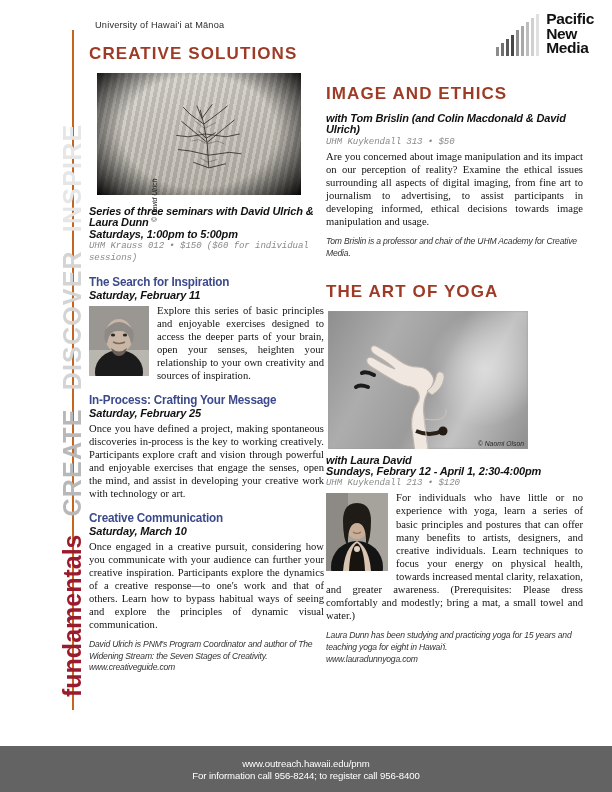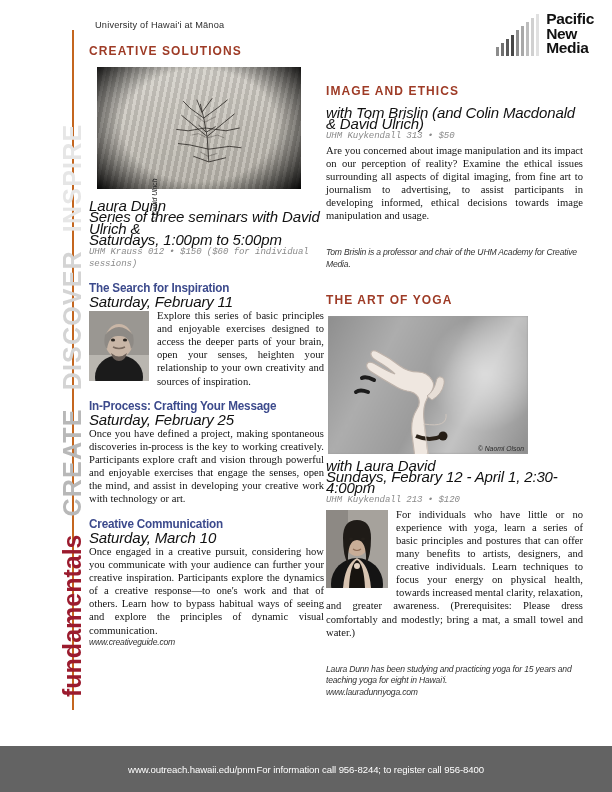--- a/index.html
+++ b/index.html
@@ -55,48 +55,48 @@
     font-weight:bold;font-size:15.5px;line-height:14.5px;
     color:#111;letter-spacing:-.3px;
   }
 
   
   .col-left{position:absolute;left:89px;top:44px;width:235px;}
   .col-right{position:absolute;left:326px;top:84px;width:257px;}
 
   h1.sec{
     font-family:"Liberation Sans", sans-serif;
-    font-weight:bold;font-size:12px;letter-spacing:1.1px;
+    font-weight:bold;font-size:17px;letter-spacing:1.1px;
     color:#9e3b26;margin:0 0 9px 0;
   }
   h2.sub{
     font-family:"Liberation Sans", sans-serif;
     font-weight:bold;font-size:12.6px;
     color:#3c4a8c;margin:0 0 1px 0;letter-spacing:-.2px;
     transform:scaleX(.93);transform-origin:left;
   }
   .ital{
     font-family:"Liberation Sans", sans-serif;
-    font-style:italic;font-weight:normal;font-size:15px;
+    font-style:italic;font-weight:bold;font-size:11px;
     color:#111;line-height:11.4px;letter-spacing:-.15px;
   }
   .venue{
     font-family:Liberation Mono, monospace;
     font-style:italic;font-size:9.1px;color:#8a8a8a;
     line-height:12px;letter-spacing:-.1px;
   }
   p.body{
     font-family:"Liberation Serif", serif;
     font-size:10.6px;line-height:13.1px;color:#111;
     margin:2px 0 0 0;text-align:justify;
   }
   .note{
     font-family:"Liberation Sans", sans-serif;
     font-style:italic;font-size:8.6px;color:#333;
-    line-height:11.6px;margin-top:25px;letter-spacing:-.2px;
+    line-height:11.6px;margin-top:8px;letter-spacing:-.2px;
   }
   .note a, .url{
     font-family:"Liberation Sans", sans-serif;
     font-style:italic;font-size:8.6px;color:#333;
     text-decoration:none;display:block;letter-spacing:-.2px;
   }
 
   
   .photo-main{
     position:relative;width:204px;height:122px;margin:0 0 0 8px;
@@ -141,21 +141,21 @@
   .credit-yoga{
     position:absolute;right:4px;bottom:2px;
     font-family:"Liberation Sans", sans-serif;
     font-style:italic;font-size:6.8px;color:#2a2a2a;
   }
 
   
   .footer{
     position:absolute;left:0;bottom:0;width:612px;height:46px;
     background:#636363;border-top:3px solid #ffffff;
-    display:flex;flex-direction:row;align-items:center;justify-content:center;
+    display:flex;flex-direction:column;align-items:center;justify-content:center;
     gap:1px;
   }
   .footer div{
     font-family:"Liberation Sans", sans-serif;
     font-size:9.6px;color:#ffffff;letter-spacing:-.1px;
   }
   .sp{height:11px;}
   .sp-s{height:6px;}
 </style>
 </head>
@@ -223,22 +223,22 @@
           <path d="M49 88 L60 84"></path>
           <path d="M45 40 L34 30"></path>
           <path d="M45 40 L58 32"></path>
         </g>
       </svg>
     </div>
     <div class="credit-v">© David Ulrich</div>
 
     <div class="sp"></div>
 
+    <div class="ital">Series of three seminars with David Ulrich &amp;</div>
     <div class="ital">Laura Dunn</div>
-    <div class="ital">Series of three seminars with David Ulrich &amp;</div>
     <div class="ital">Saturdays, 1:00pm to 5:00pm</div>
     <div class="venue">UHM Krauss 012 • $150 ($60 for individual sessions)</div>
 
     <div class="sp"></div>
 
     <h2 class="sub">The Search for Inspiration</h2>
     <div class="ital">Saturday, February 11</div>
     <div class="clearfix">
       <div class="portrait">
         <svg viewBox="0 0 60 70" preserveAspectRatio="xMidYMid slice">
@@ -261,20 +261,21 @@
     <h2 class="sub">In-Process: Crafting Your Message</h2>
     <div class="ital">Saturday, February 25</div>
     <p class="body">Once you have defined a project, making spontaneous discoveries in-process is the key to working creatively. Participants explore craft and vision through powerful and enjoyable exercises that engage the senses, open the mind, and assist in developing your creative work with technology or art.</p>
 
     <div class="sp"></div>
 
     <h2 class="sub">Creative Communication</h2>
     <div class="ital">Saturday, March 10</div>
     <p class="body">Once engaged in a creative pursuit, considering how you communicate with your audience can further your creative inspiration. Participants explore the dynamics of a creative response—to one's work and that of others. Learn how to bypass habitual ways of seeing and explore the principles of dynamic visual communication.</p>
 
+    <div class="note">David Ulrich is PNM's Program Coordinator and author of The Widening Stream: the Seven Stages of Creativity.</div>
     <div class="url">www.creativeguide.com</div>
   </div>
 
   <div class="col-right">
 
     <h1 class="sec">IMAGE AND ETHICS</h1>
     <div class="ital">with Tom Brislin (and Colin Macdonald &amp; David Ulrich)</div>
     <div class="venue">UHM Kuykendall 313 • $50</div>
     <p class="body">Are you concerned about image manipulation and its impact on our perception of reality? Examine the ethical issues surrounding all aspects of digital imaging, from fine art to journalism to advertising, to assist participants in developing informed, ethical decisions towards image manipulation and usage.</p>
     <div class="note">Tom Brislin is a professor and chair of the UHM Academy for Creative Media.</div>

